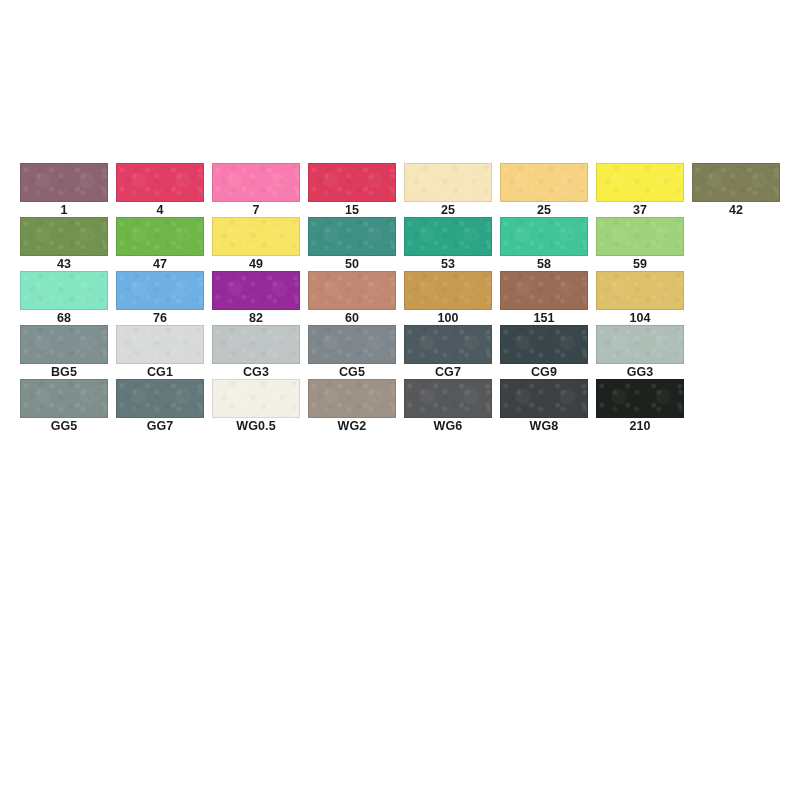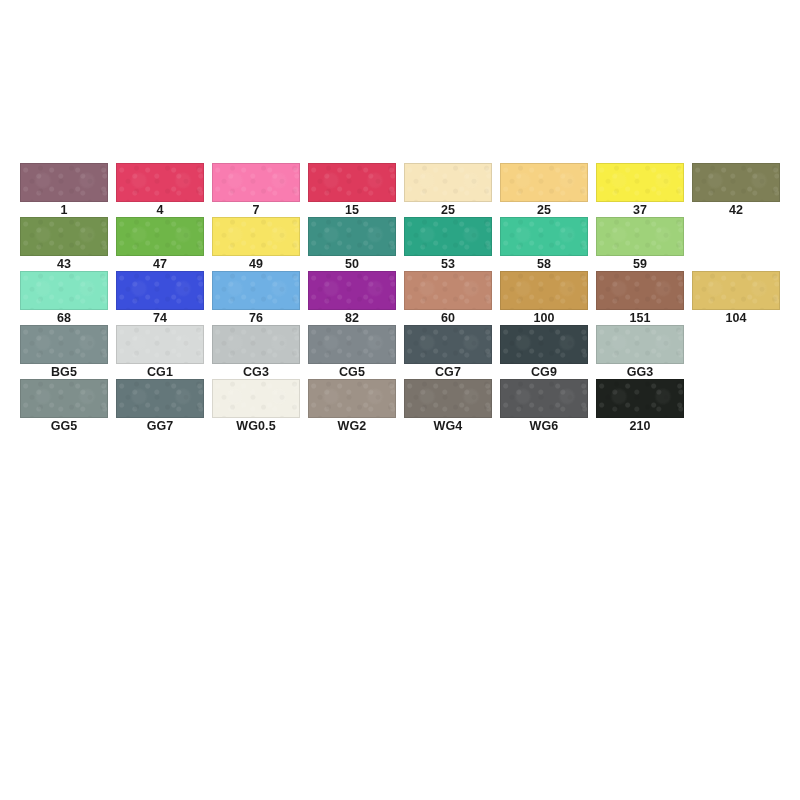--- a/index.html
+++ b/index.html
@@ -147,24 +147,20 @@
           <div class="swatch-chip" style="background-color: rgb(159, 210, 122);"></div>
           <div class="swatch-label">59</div>
         </div>
       </div>
       <div class="swatch-row">
         <div class="swatch-cell">
           <div class="swatch-chip" style="background-color: rgb(131, 229, 193);"></div>
           <div class="swatch-label">68</div>
         </div>
         <div class="swatch-cell">
-          <div class="swatch-chip" style="background-color: rgb(59, 79, 220);"></div>
-          <div class="swatch-label">74</div>
-        </div>
-        <div class="swatch-cell">
           <div class="swatch-chip" style="background-color: rgb(111, 176, 228);"></div>
           <div class="swatch-label">76</div>
         </div>
         <div class="swatch-cell">
           <div class="swatch-chip" style="background-color: rgb(150, 42, 155);"></div>
           <div class="swatch-label">82</div>
         </div>
         <div class="swatch-cell">
           <div class="swatch-chip" style="background-color: rgb(192, 136, 112);"></div>
           <div class="swatch-label">60</div>
@@ -223,26 +219,26 @@
         </div>
         <div class="swatch-cell">
           <div class="swatch-chip" style="background-color: rgb(242, 240, 230);"></div>
           <div class="swatch-label">WG0.5</div>
         </div>
         <div class="swatch-cell">
           <div class="swatch-chip" style="background-color: rgb(158, 146, 135);"></div>
           <div class="swatch-label">WG2</div>
         </div>
         <div class="swatch-cell">
-          <div class="swatch-chip" style="background-color: rgb(122, 115, 107);"></div>
-          <div class="swatch-label">WG4</div>
-        </div>
-        <div class="swatch-cell">
           <div class="swatch-chip" style="background-color: rgb(87, 88, 90);"></div>
           <div class="swatch-label">WG6</div>
+        </div>
+        <div class="swatch-cell">
+          <div class="swatch-chip" style="background-color: rgb(61, 65, 67);"></div>
+          <div class="swatch-label">WG8</div>
         </div>
         <div class="swatch-cell">
           <div class="swatch-chip" style="background-color: rgb(30, 34, 30);"></div>
           <div class="swatch-label">210</div>
         </div>
       </div>
     </div>
 </div>
 
 </body></html>

